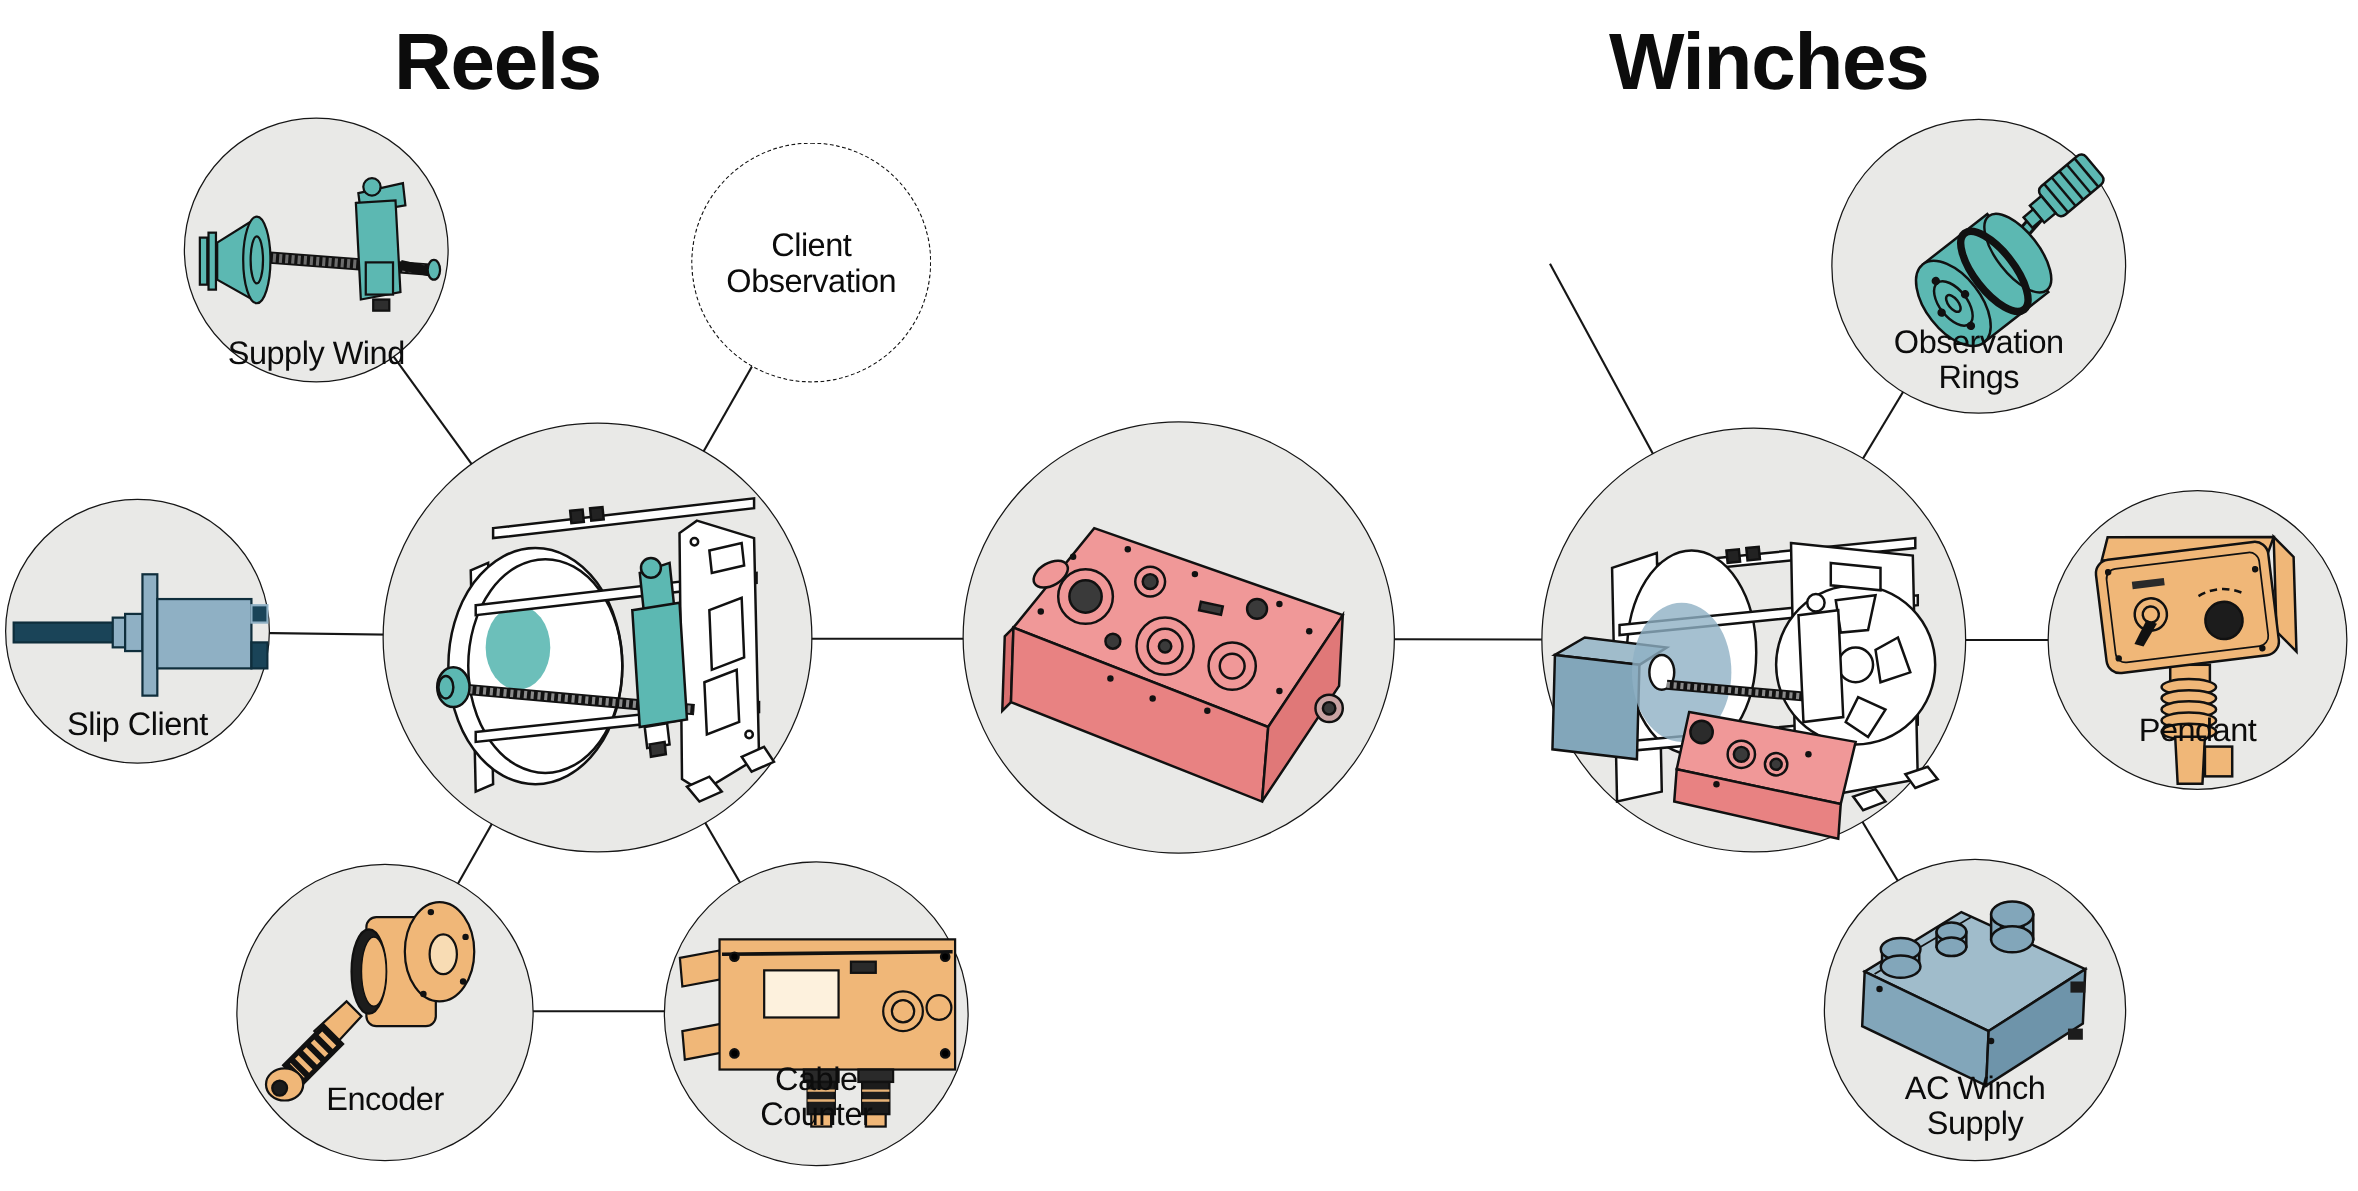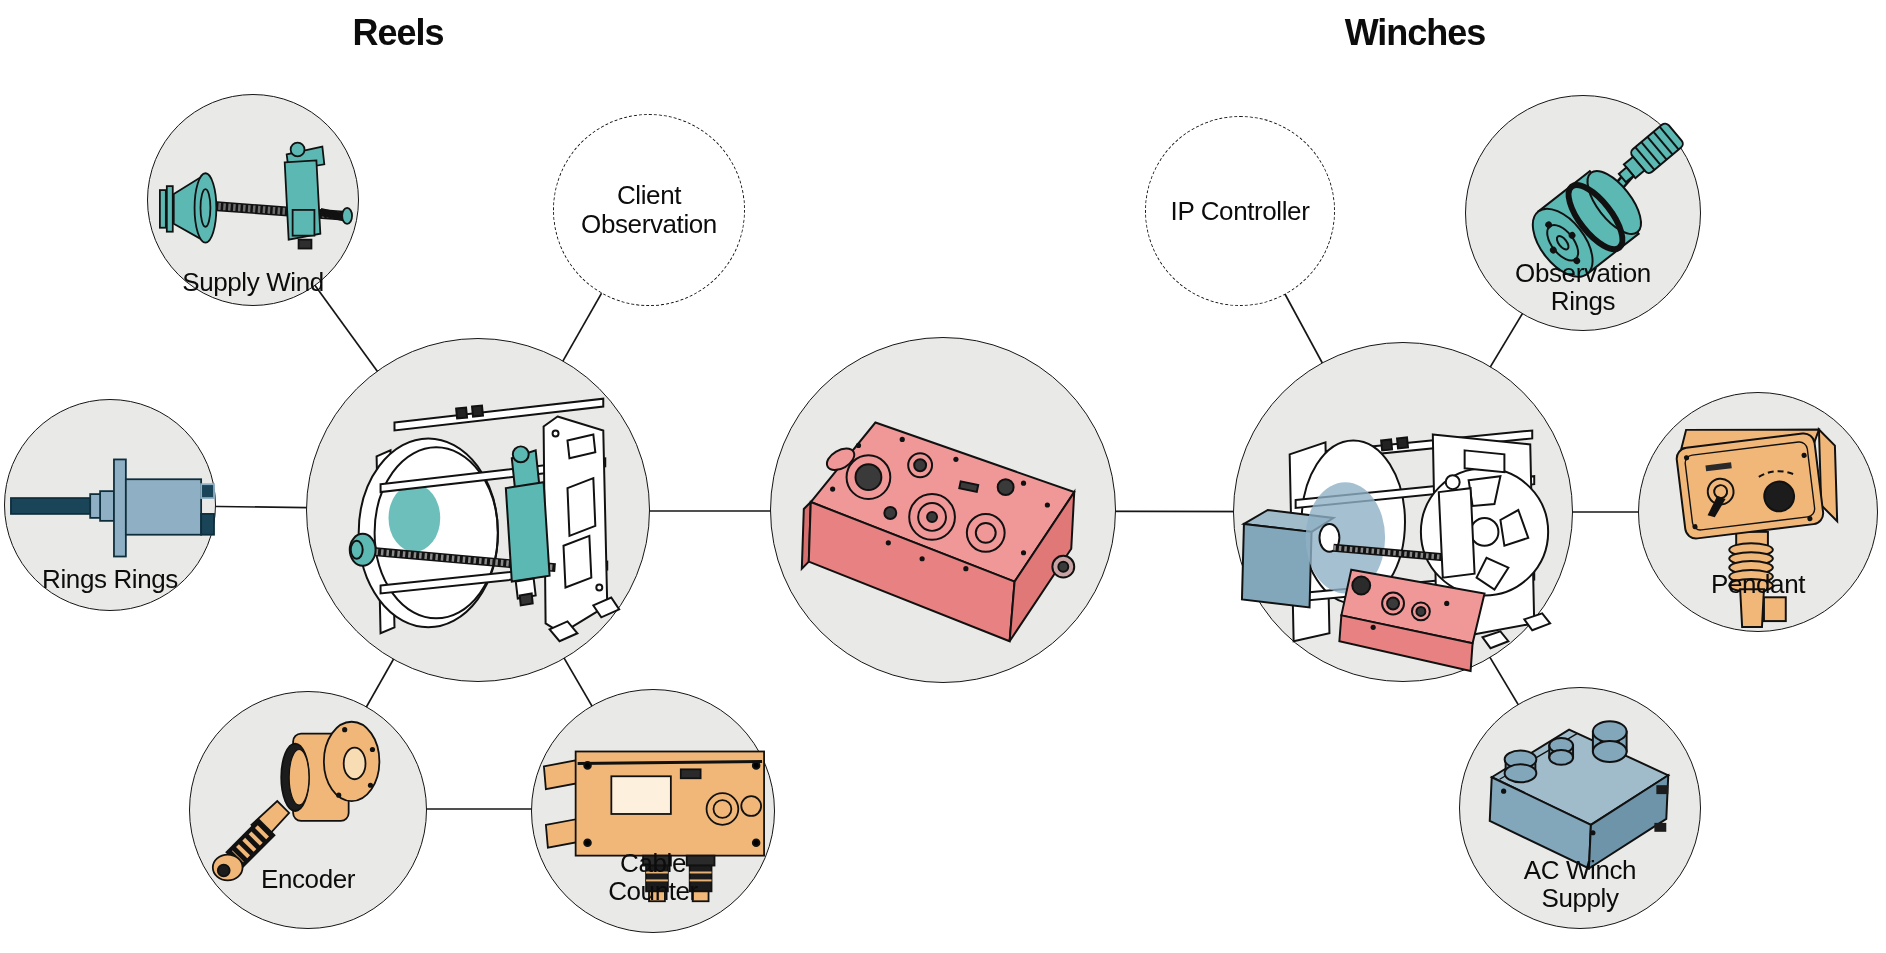--- a/index.html
+++ b/index.html
@@ -3,21 +3,21 @@
 <meta charset="utf-8">
 <style>
   html,body{margin:0;padding:0;background:#fff;}
   #canvas{
     position:relative;width:1886px;height:953px;background:#ffffff;overflow:hidden;
     font-family:"Liberation Sans", sans-serif;color:#0c0c0c;
   }
   #wires{position:absolute;left:0;top:0;}
   .title{
     position:absolute;transform:translateX(-50%);
-    font-size:36px;font-weight:700;letter-spacing:-1px;white-space:nowrap;
+    font-size:64px;font-weight:700;letter-spacing:-1px;white-space:nowrap;
   }
   .node{
     position:absolute;border-radius:50%;
     background:var(--circle-fill,#e9e9e7);
     border:1.7px solid #161616;box-sizing:border-box;
   }
   .node.dashed{background:#ffffff;border:1.9px dashed #161616;}
   .node > svg{position:absolute;left:0;top:0;width:100%;height:100%;}
   .label{
     position:absolute;left:50%;transform:translateX(-50%);
@@ -82,21 +82,21 @@
       <g stroke="#0f2e3c" stroke-width="1.8">
         <rect x="6" y="99" width="82" height="16" fill="var(--navy)"></rect>
         <rect x="86" y="95" width="12" height="24" fill="var(--steel)"></rect>
         <rect x="96" y="92" width="14" height="30" fill="var(--steel)"></rect>
         <rect x="110" y="60" width="12" height="98" fill="var(--steel)"></rect>
         <rect x="122" y="80" width="76" height="56" fill="var(--steel)"></rect>
         <rect x="198" y="85" width="13" height="14" fill="var(--navy)" stroke="var(--steel)"></rect>
         <rect x="198" y="115" width="13" height="21" fill="var(--navy)"></rect>
       </g>
     </svg>
-    <div class="label" style="bottom:16px">Rings Rings</div>
+    <div class="label" style="bottom:16px">Slip Client</div>
   </div>
 
   <div class="node" style="left:306px;top:338px;width:344px;height:344px">
     <svg viewBox="0 0 344 344">
       <g stroke="#111" stroke-width="2" fill="#fff">
         <polygon points="88,84 298,60 298,68 88,92"></polygon>
         <polygon points="70,118 84,112 88,290 74,296"></polygon>
         <ellipse cx="122" cy="195" rx="70" ry="95"></ellipse>
         <ellipse cx="130" cy="195" rx="62" ry="86" fill="none"></ellipse>
         <ellipse cx="108" cy="180" rx="26" ry="34" fill="var(--teal)" stroke="none" opacity="0.9"></ellipse>
@@ -211,23 +211,20 @@
           <circle cx="118" cy="206" r="2.6"></circle>
             <circle cx="152" cy="222" r="2.6"></circle>
         </g>
         <rect x="190" y="146" width="18" height="7" fill="#3a3a3a" transform="rotate(12 199 149)"></rect>
         <circle cx="294" cy="230" r="11" fill="#c9a3a3"></circle>
         <circle cx="294" cy="230" r="5" fill="#3a3a3a"></circle>
       </g>
     </svg>
   </div>
 
-  <div class="node dashed" style="left:1145px;top:116px;width:190px;height:190px">
-    <div class="label mid" style="max-width:150px;width:150px">IP Controller</div>
-  </div>
 
   <div class="node" style="left:1465px;top:95px;width:236px;height:236px">
     <svg viewBox="0 0 236 236">
       <g stroke="#111" stroke-width="2">
         <line x1="148" y1="98" x2="178" y2="64" stroke="#111" stroke-width="11"></line>
         <line x1="148" y1="98" x2="178" y2="64" stroke="var(--teal)" stroke-width="6"></line>
         <g transform="rotate(-40 192 52)">
           <rect x="168" y="38" width="48" height="30" rx="5" fill="var(--teal)"></rect>
           <line x1="176" y1="38" x2="176" y2="68"></line>
             <line x1="184" y1="38" x2="184" y2="68"></line>

